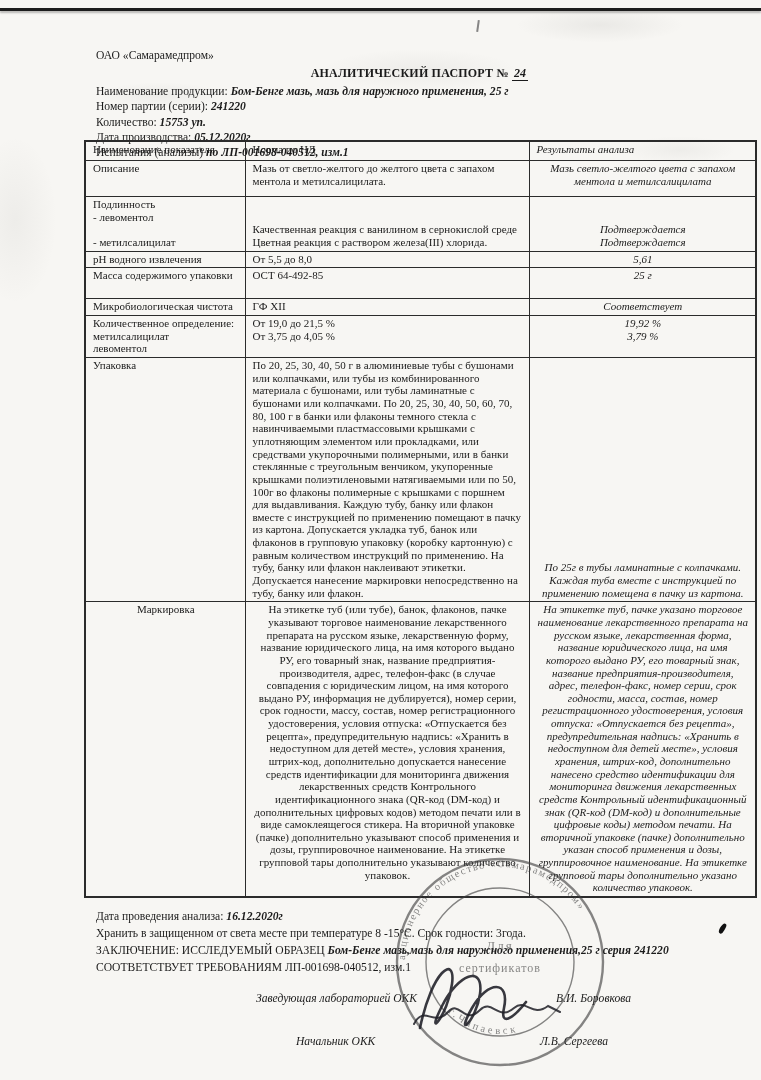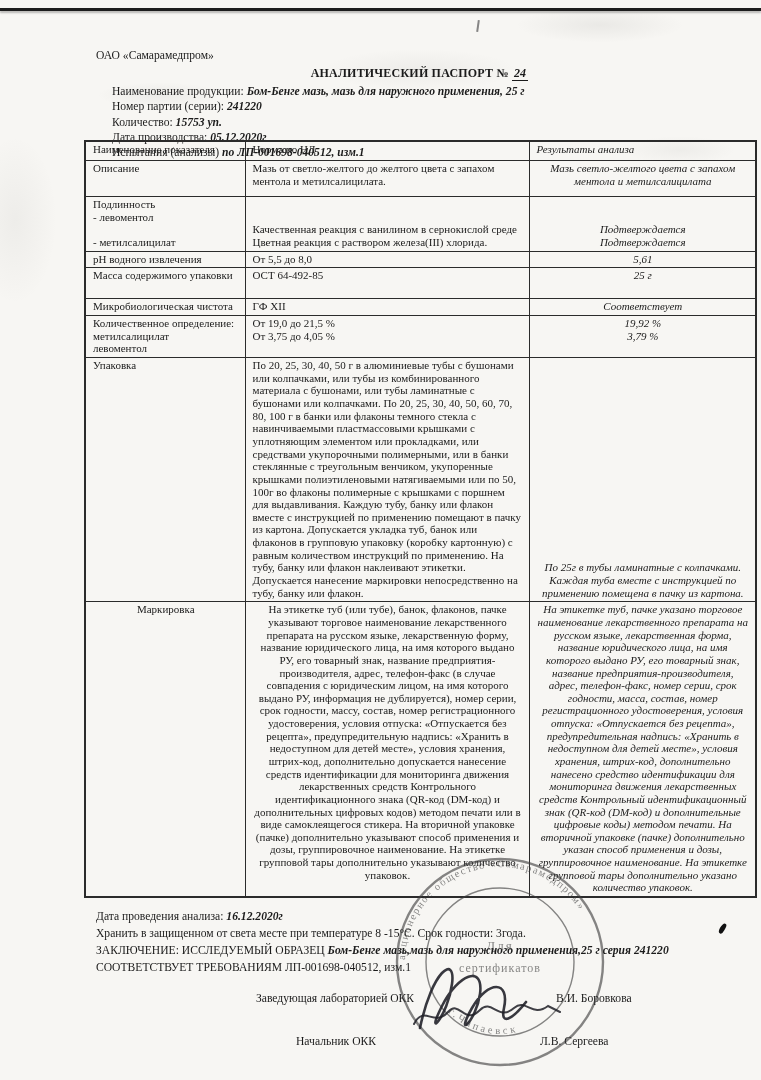--- a/index.html
+++ b/index.html
@@ -18,21 +18,21 @@
     overflow:hidden;
   }
   .top-edge{position:absolute;top:8px;left:0;width:100%;height:3px;background:#1d1d1d;box-shadow:0 2px 2px rgba(0,0,0,0.25);}
   .tick-mark{position:absolute;top:20px;left:477px;width:2px;height:12px;background:#555;transform:rotate(8deg);opacity:.7;}
   .ink-mark{position:absolute;top:923px;left:720px;width:5px;height:11px;background:#111;border-radius:60% 40% 50% 50%;transform:rotate(28deg);}
 
   .doc-header{position:absolute;left:84px;top:48px;width:671px;font-size:11.6px;line-height:1.32;}
   .company{margin-left:12px;}
   .doc-title{text-align:center;font-weight:bold;font-size:12px;margin:3px 0 2px 0;letter-spacing:.2px;}
   .doc-title .num{font-style:italic;border-bottom:1.4px solid #1b1b1b;padding:0 2px;}
-  .field{margin-left:28px;}
+  .field{margin-left:12px;}
   .bi{font-weight:bold;font-style:italic;}
 
   table.main{
     position:absolute;left:84px;top:140px;
     width:671px;border-collapse:collapse;table-layout:fixed;
     font-size:11px;line-height:1.15;
     border:2px solid #2b2b2b;
   }
   table.main col.c1{width:160px;} table.main col.c2{width:284px;} table.main col.c3{width:227px;}
   table.main th,table.main td{border:1px solid #2b2b2b;padding:1px 6px 2px 7px;vertical-align:top;font-weight:normal;}
@@ -48,21 +48,21 @@
   tbody tr:nth-child(6) td{height:14px;}
   tbody tr:nth-child(7) td{height:40px;}
   tbody tr:nth-child(8) td{height:209px;text-align:center;}
   tbody tr:nth-child(9) td{height:336px;}
   tbody tr:nth-child(2) td, tbody tr:nth-child(7) td{vertical-align:bottom;}
   tbody tr:nth-child(2) td:first-child, tbody tr:nth-child(7) td:first-child{vertical-align:top;}
 
   .doc-footer{position:absolute;left:84px;top:908px;width:671px;height:170px;font-size:11.6px;}
   .f-line{position:absolute;left:12px;white-space:nowrap;}
   .f-date{top:2px;} .f-storage{top:19px;} .f-concl1{top:36px;} .f-concl2{top:53px;}
-  .sig-row{position:absolute;white-space:nowrap;}
+  .sig-row{position:absolute;font-style:italic;white-space:nowrap;}
   .sig-1{top:84px;left:172px;} .sig-1 .sig-name{position:absolute;left:300px;top:0;}
   .sig-2{top:111px;left:212px;margin-top:16px;} .sig-2 .sig-name{position:absolute;left:244px;top:0;}
 
   .stamp{position:absolute;left:388px;top:850px;width:224px;height:224px;opacity:.62;}
   .signature-svg{position:absolute;pointer-events:none;}
   .sig-svg-1{left:408px;top:950px;}
   .sig-svg-2{left:408px;top:998px;}
 </style>
 </head>
 <body>

